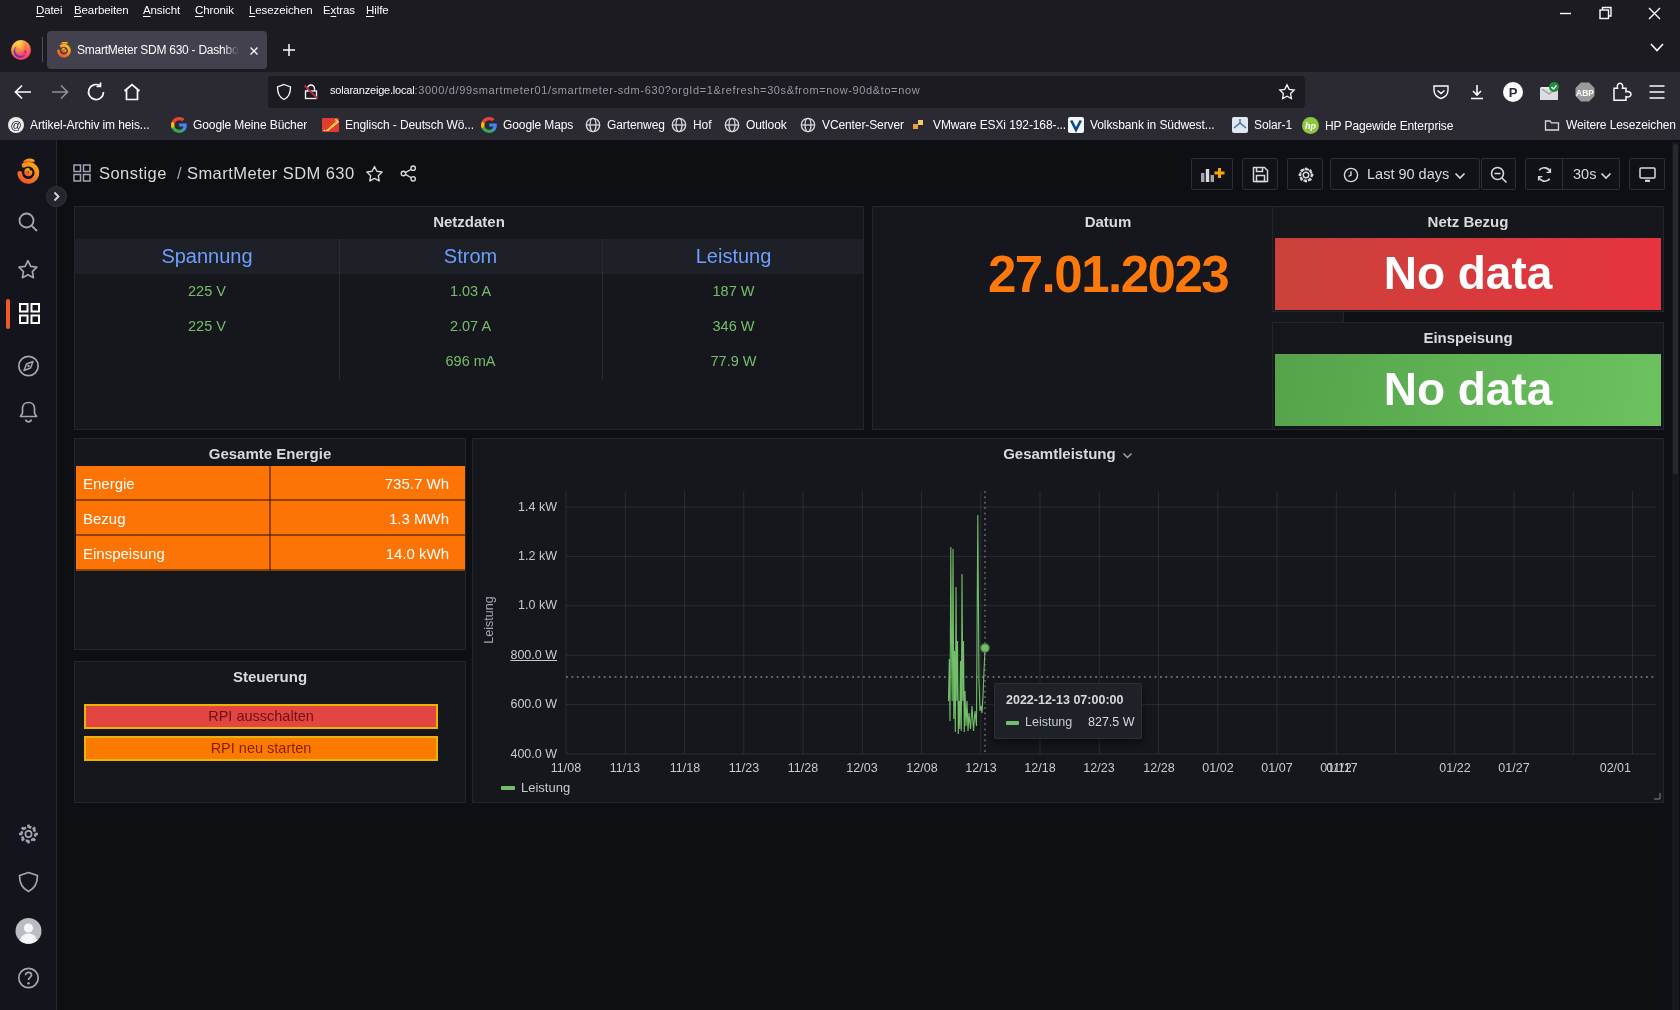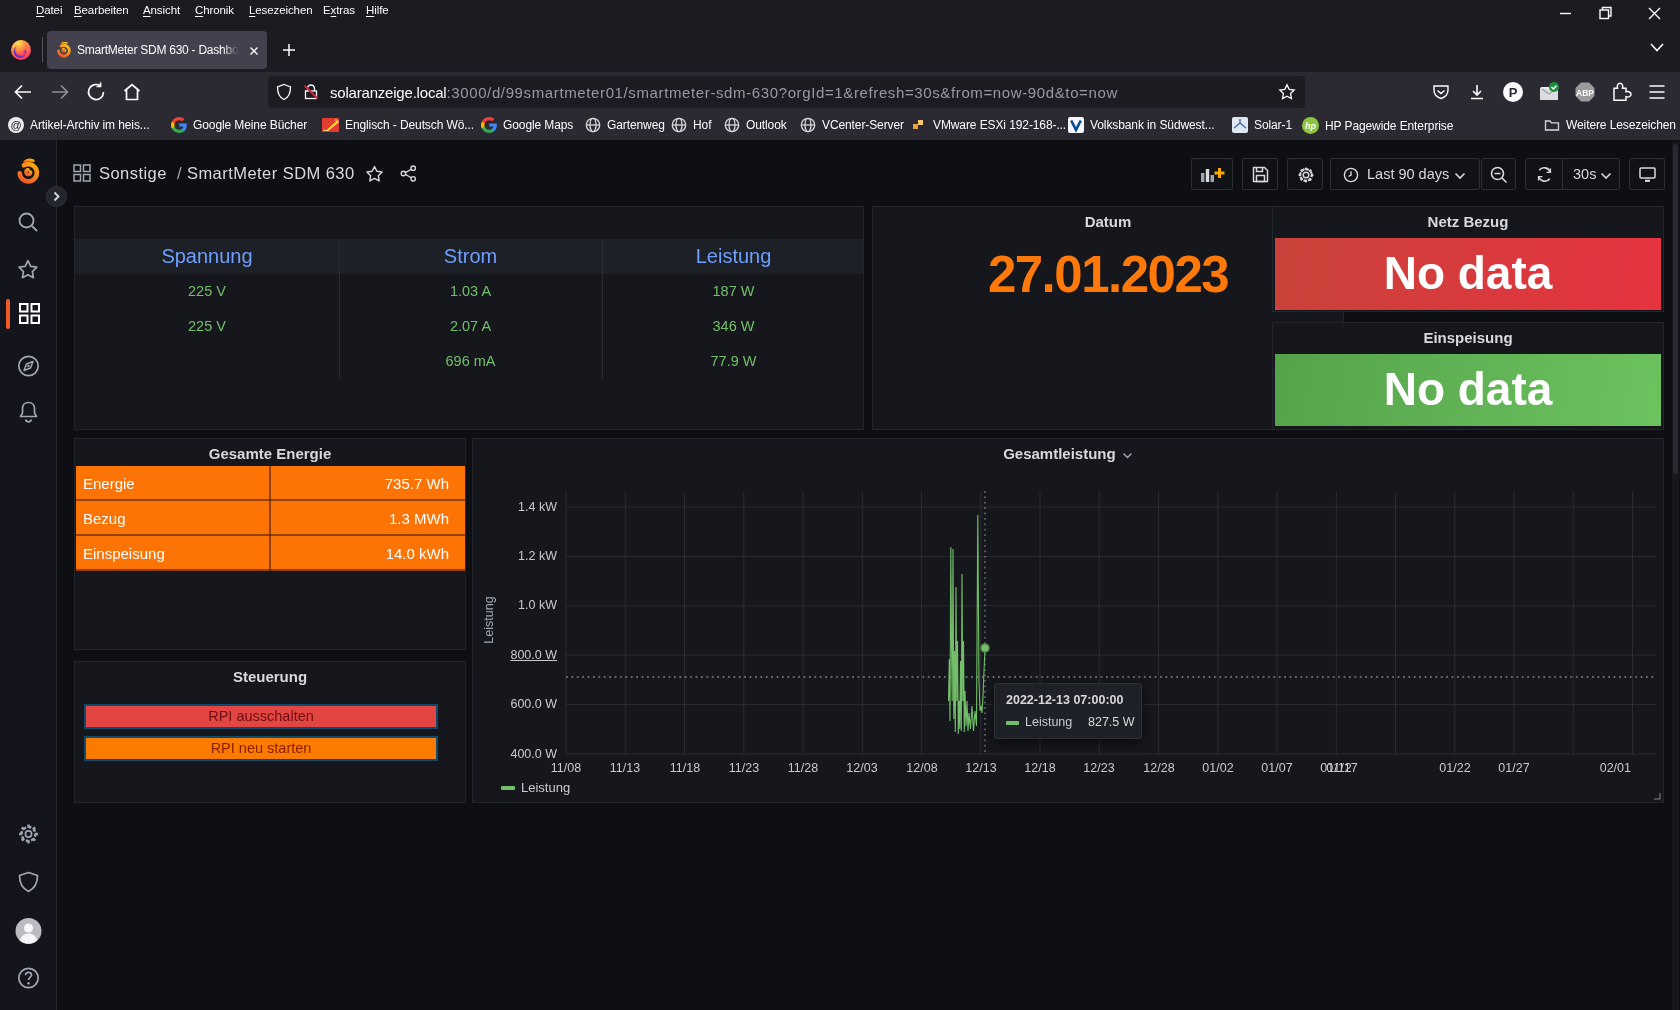--- a/index.html
+++ b/index.html
@@ -9,21 +9,21 @@
 
 .menubar{position:absolute;left:0;top:0;width:1680px;height:22px;background:#1c1b22;color:#fbfbfe;font-size:11.5px;letter-spacing:-0.1px;}
 .menubar .mi{position:absolute;top:4px;padding-left:28px;}
 .menubar u{text-decoration:underline;text-underline-offset:2px;}
 .tabbar{position:absolute;left:0;top:22px;width:1680px;height:50px;background:#1c1b22;}
 .tab{position:absolute;left:47px;top:9px;width:220px;height:38px;background:#42414d;border-radius:4px;color:#fbfbfe;font-size:12px;}
 .tabsep{position:absolute;left:42px;top:15px;width:1px;height:25px;background:#52525e;}
 
 .navbar{position:absolute;left:0;top:72px;width:1680px;height:40px;background:#2b2a33;}
 .urlbar{position:absolute;left:268px;top:4px;width:1037px;height:32px;background:#1c1b22;border-radius:4px;color:#fbfbfe;}
-.urltxt{position:absolute;left:62px;top:8px;font-size:15px;letter-spacing:-0.2px;white-space:nowrap;color:#fbfbfe;}
+.urltxt{position:absolute;left:62px;top:8px;font-size:11px;letter-spacing:-0.2px;white-space:nowrap;color:#fbfbfe;}
 .urltxt .dim{color:#9a98a4;letter-spacing:0.62px;}
 
 .bookbar{position:absolute;left:0;top:112px;width:1680px;height:28px;background:#2b2a33;color:#fbfbfe;font-size:12px;letter-spacing:-0.1px;}
 .bm{position:absolute;top:5px;height:18px;white-space:nowrap;}
 .bm .ic{display:inline-block;vertical-align:-4px;margin-right:6px;}
 
 .app{position:absolute;left:0;top:140px;width:1680px;height:870px;background:#0e0f13;}
 .sidebar{position:absolute;left:0;top:0;width:57px;height:870px;background:#14151c;border-right:1px solid #24262d;}
 .sicon{position:absolute;left:0;width:57px;text-align:center;}
 .panel{position:absolute;background:#15171c;border:1px solid #23252c;}
@@ -31,21 +31,21 @@
 .gtxt{color:#d8d9da;}
 .grey{color:#9fa7b3;}
 .toolbtn{position:absolute;top:18px;height:32px;background:#111217;border:1px solid #2e2f36;border-radius:2px;color:#d8d9da;}
 .thead{height:35px;line-height:13px;text-align:center;color:#6e9fff;font-size:20px;}
 .tval{height:35px;line-height:13px;text-align:center;color:#73bf69;font-size:14.5px;}
 .nodata{line-height:70px;text-align:center;color:#fff;font-size:46px;font-weight:bold;}
 .orow{position:absolute;left:1px;width:389px;height:35px;background:#fc7405;border-bottom:2px solid rgba(60,25,0,0.55);font-size:15px;color:#fff;font-weight:500;}
 .orow .olab{position:absolute;left:7px;top:9px;}
 .orow .oval{position:absolute;right:16px;top:9px;}
 .orow::after{content:"";position:absolute;left:193px;top:0;width:2px;height:35px;background:rgba(60,25,0,0.55);}
-.rpibtn{position:absolute;left:9px;width:354px;height:25px;border:2px solid #0c4a6e;text-align:center;line-height:21px;font-size:14.5px;}
+.rpibtn{position:absolute;left:9px;width:354px;height:25px;border:2px solid #eab308;text-align:center;line-height:21px;font-size:14.5px;}
 .ylab{position:absolute;left:24px;width:60px;text-align:right;font-size:12.5px;color:#c7cbd1;}
 .xlab{position:absolute;top:322px;width:60px;margin-left:-30px;text-align:center;font-size:12.5px;color:#c7cbd1;}
 </style></head>
 <body>
 <div class="screen">
 
 <div class="menubar">
   <span class="mi" style="left:8px"><u>D</u>atei</span>
   <span class="mi" style="left:46px"><u>B</u>earbeiten</span>
   <span class="mi" style="left:115px"><u>A</u>nsicht</span>
@@ -406,20 +406,21 @@
           </svg>
     </div>
     <div class="toolbtn" style="left:1629px;width:36px;">
       <svg class="abs" style="left:9px;top:8px" width="17" height="15" viewBox="0 0 17 15" fill="none" stroke="#d8d9da" stroke-width="1.5">
             <rect x="1" y="1" width="15" height="10" rx="1"></rect>
             <path d="M6 13.8 L11 13.8" stroke-width="2.2"></path>
           </svg>
     </div>
 
     <div class="panel" style="left:74px;top:66px;width:790px;height:224px;">
+      <div class="ptitle">Netzdaten</div>
       <div class="abs" style="left:0;top:32px;width:100%;height:35px;background:#1d2026;"></div>
       <div class="abs" style="left:264px;top:32px;width:1px;height:140px;background:#2a2c33;"></div>
       <div class="abs" style="left:527px;top:32px;width:1px;height:140px;background:#2a2c33;"></div>
       <div class="abs thead" style="left:0;top:43px;width:264px;">Spannung</div>
       <div class="abs thead" style="left:264px;top:43px;width:263px;">Strom</div>
       <div class="abs thead" style="left:527px;top:43px;width:263px;">Leistung</div>
       <div class="abs tval" style="left:0;top:78px;width:264px;">225 V</div>
       <div class="abs tval" style="left:264px;top:78px;width:263px;">1.03 A</div>
       <div class="abs tval" style="left:527px;top:78px;width:263px;">187 W</div>
       <div class="abs tval" style="left:0;top:113px;width:264px;">225 V</div>

